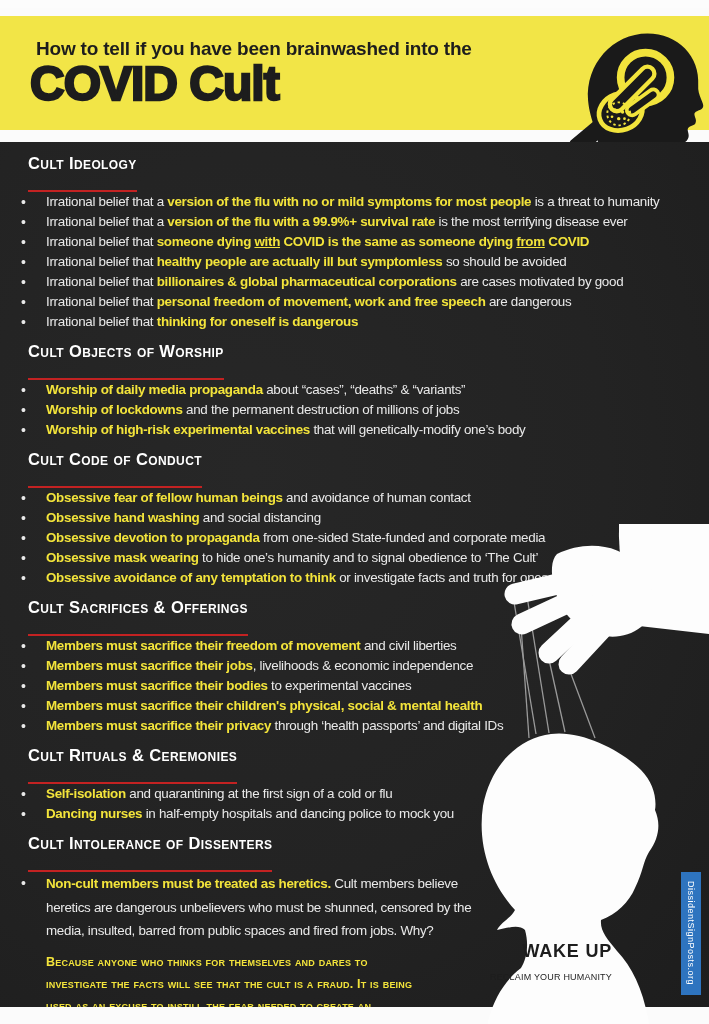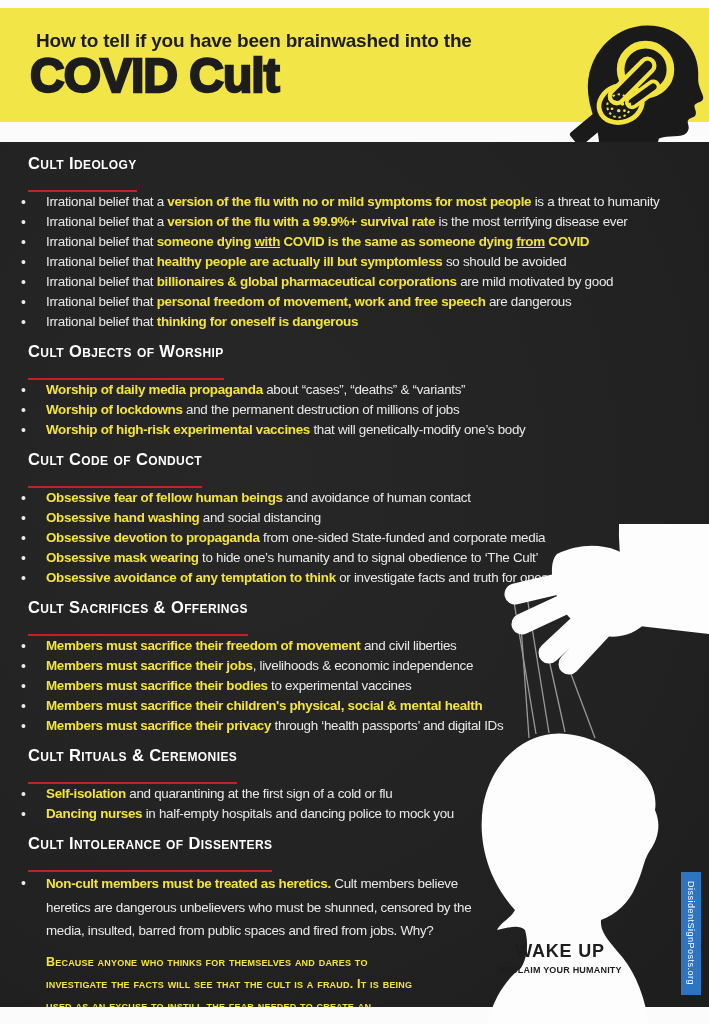--- a/index.html
+++ b/index.html
@@ -10,21 +10,21 @@
     --ribbon-blue:#2e74bf;
     --ink:#1d1d1d;
     --text-light:#e9e9e9;
   }
   *{margin:0;padding:0;box-sizing:border-box}
   html,body{background:#ffffff;font-family:"Liberation Sans",sans-serif}
   .poster{position:relative;width:709px;height:1024px;background:#fbfbfb;overflow:hidden}
 
   
   .top-strip{position:absolute;left:0;top:0;width:709px;height:8px;background:#fcfcfc}
-  .banner{position:absolute;left:0;top:8px;width:709px;height:114px;background:var(--banner-yellow)}
+  .banner{position:absolute;left:0;top:16px;width:709px;height:114px;background:var(--banner-yellow)}
   .kicker{position:absolute;left:36px;top:22px;font-size:19px;font-weight:bold;color:var(--ink);letter-spacing:-0.2px}
   .big-title{position:absolute;left:30px;top:40px;font-size:48px;font-weight:bold;color:var(--ink);
              letter-spacing:-1px;-webkit-text-stroke:2.4px var(--ink)}
   .head-icon{position:absolute;right:2px;top:4px}
 
   
   .dark-body{position:absolute;left:0;top:142px;width:709px;height:865px;
              background:radial-gradient(ellipse at 35% 38%, #272727 0%, #232323 55%, #1d1d1d 100%)}
   .content{position:absolute;left:28px;top:13px;width:665px}
 
@@ -45,23 +45,23 @@
   .closing-para{margin:8px 0 8px 18px;max-width:368px;font-size:12.5px;line-height:22px;
                 font-weight:bold;font-variant:small-caps;letter-spacing:0.2px;color:var(--accent-yellow)}
   .slogan{margin:9px 0 0 8px;font-size:40px;line-height:40px;font-weight:bold;color:#ffffff;
           letter-spacing:0.5px;-webkit-text-stroke:1.4px #ffffff;white-space:nowrap}
 
   
   .bottom-strip{position:absolute;left:0;top:1007px;width:709px;height:17px;background:#fbfbfb}
 
   
   .figure-svg{position:absolute;left:429px;top:524px;width:280px;height:500px;z-index:2}
-  .wake-block{position:absolute;left:491px;top:941px;width:138px;text-align:center;z-index:3;color:var(--ink)}
+  .wake-block{position:absolute;left:474px;top:941px;width:138px;text-align:right;z-index:3;color:var(--ink)}
   .wake-up{font-size:18px;font-weight:bold;letter-spacing:0.8px}
-  .reclaim{font-size:9px;font-weight:bold;letter-spacing:0.2px;margin-top:3px}
+  .reclaim{font-size:9px;font-weight:normal;letter-spacing:0.2px;margin-top:10px}
 
   
   .ribbon{position:absolute;left:681px;top:872px;width:20px;height:123px;background:var(--ribbon-blue);
           z-index:4;display:flex;align-items:center;justify-content:center;
           writing-mode:vertical-rl;font-size:9px;color:#ffffff;letter-spacing:0.5px}
 </style>
 </head>
 <body>
 
 <div class="poster">
@@ -99,21 +99,21 @@
     </svg>
   </div>
 
   <div class="dark-body">
     <div class="content">
         <section class="section"><div class="sec-heading">Cult Ideology</div><ul class="bullets">
             <li><span class="seg-w">Irrational belief that a </span><span class="seg-y">version of the flu with no or mild symptoms for most people</span><span class="seg-w"> is a threat to humanity</span></li>
             <li><span class="seg-w">Irrational belief that a </span><span class="seg-y">version of the flu with a 99.9%+ survival rate</span><span class="seg-w"> is the most terrifying disease ever</span></li>
             <li><span class="seg-w">Irrational belief that </span><span class="seg-y">someone dying </span><span class="seg-u">with</span><span class="seg-y"> COVID is the same as someone dying </span><span class="seg-u">from</span><span class="seg-y"> COVID</span></li>
             <li><span class="seg-w">Irrational belief that </span><span class="seg-y">healthy people are actually ill but symptomless</span><span class="seg-w"> so should be avoided</span></li>
-            <li><span class="seg-w">Irrational belief that </span><span class="seg-y">billionaires &amp; global pharmaceutical corporations</span><span class="seg-w"> are mild motivated by good</span></li>
+            <li><span class="seg-w">Irrational belief that </span><span class="seg-y">billionaires &amp; global pharmaceutical corporations</span><span class="seg-w"> are cases motivated by good</span></li>
             <li><span class="seg-w">Irrational belief that </span><span class="seg-y">personal freedom of movement, work and free speech</span><span class="seg-w"> are dangerous</span></li>
             <li><span class="seg-w">Irrational belief that </span><span class="seg-y">thinking for oneself is dangerous</span></li>
           </ul></section>
         <section class="section"><div class="sec-heading">Cult Objects of Worship</div><ul class="bullets">
             <li><span class="seg-y">Worship of daily media propaganda</span><span class="seg-w"> about “cases”, “deaths” &amp; “variants”</span></li>
             <li><span class="seg-y">Worship of lockdowns</span><span class="seg-w"> and the permanent destruction of millions of jobs</span></li>
             <li><span class="seg-y">Worship of high-risk experimental vaccines</span><span class="seg-w"> that will genetically-modify one’s body</span></li>
           </ul></section>
         <section class="section"><div class="sec-heading">Cult Code of Conduct</div><ul class="bullets">
             <li><span class="seg-y">Obsessive fear of fellow human beings</span><span class="seg-w"> and avoidance of human contact</span></li>

